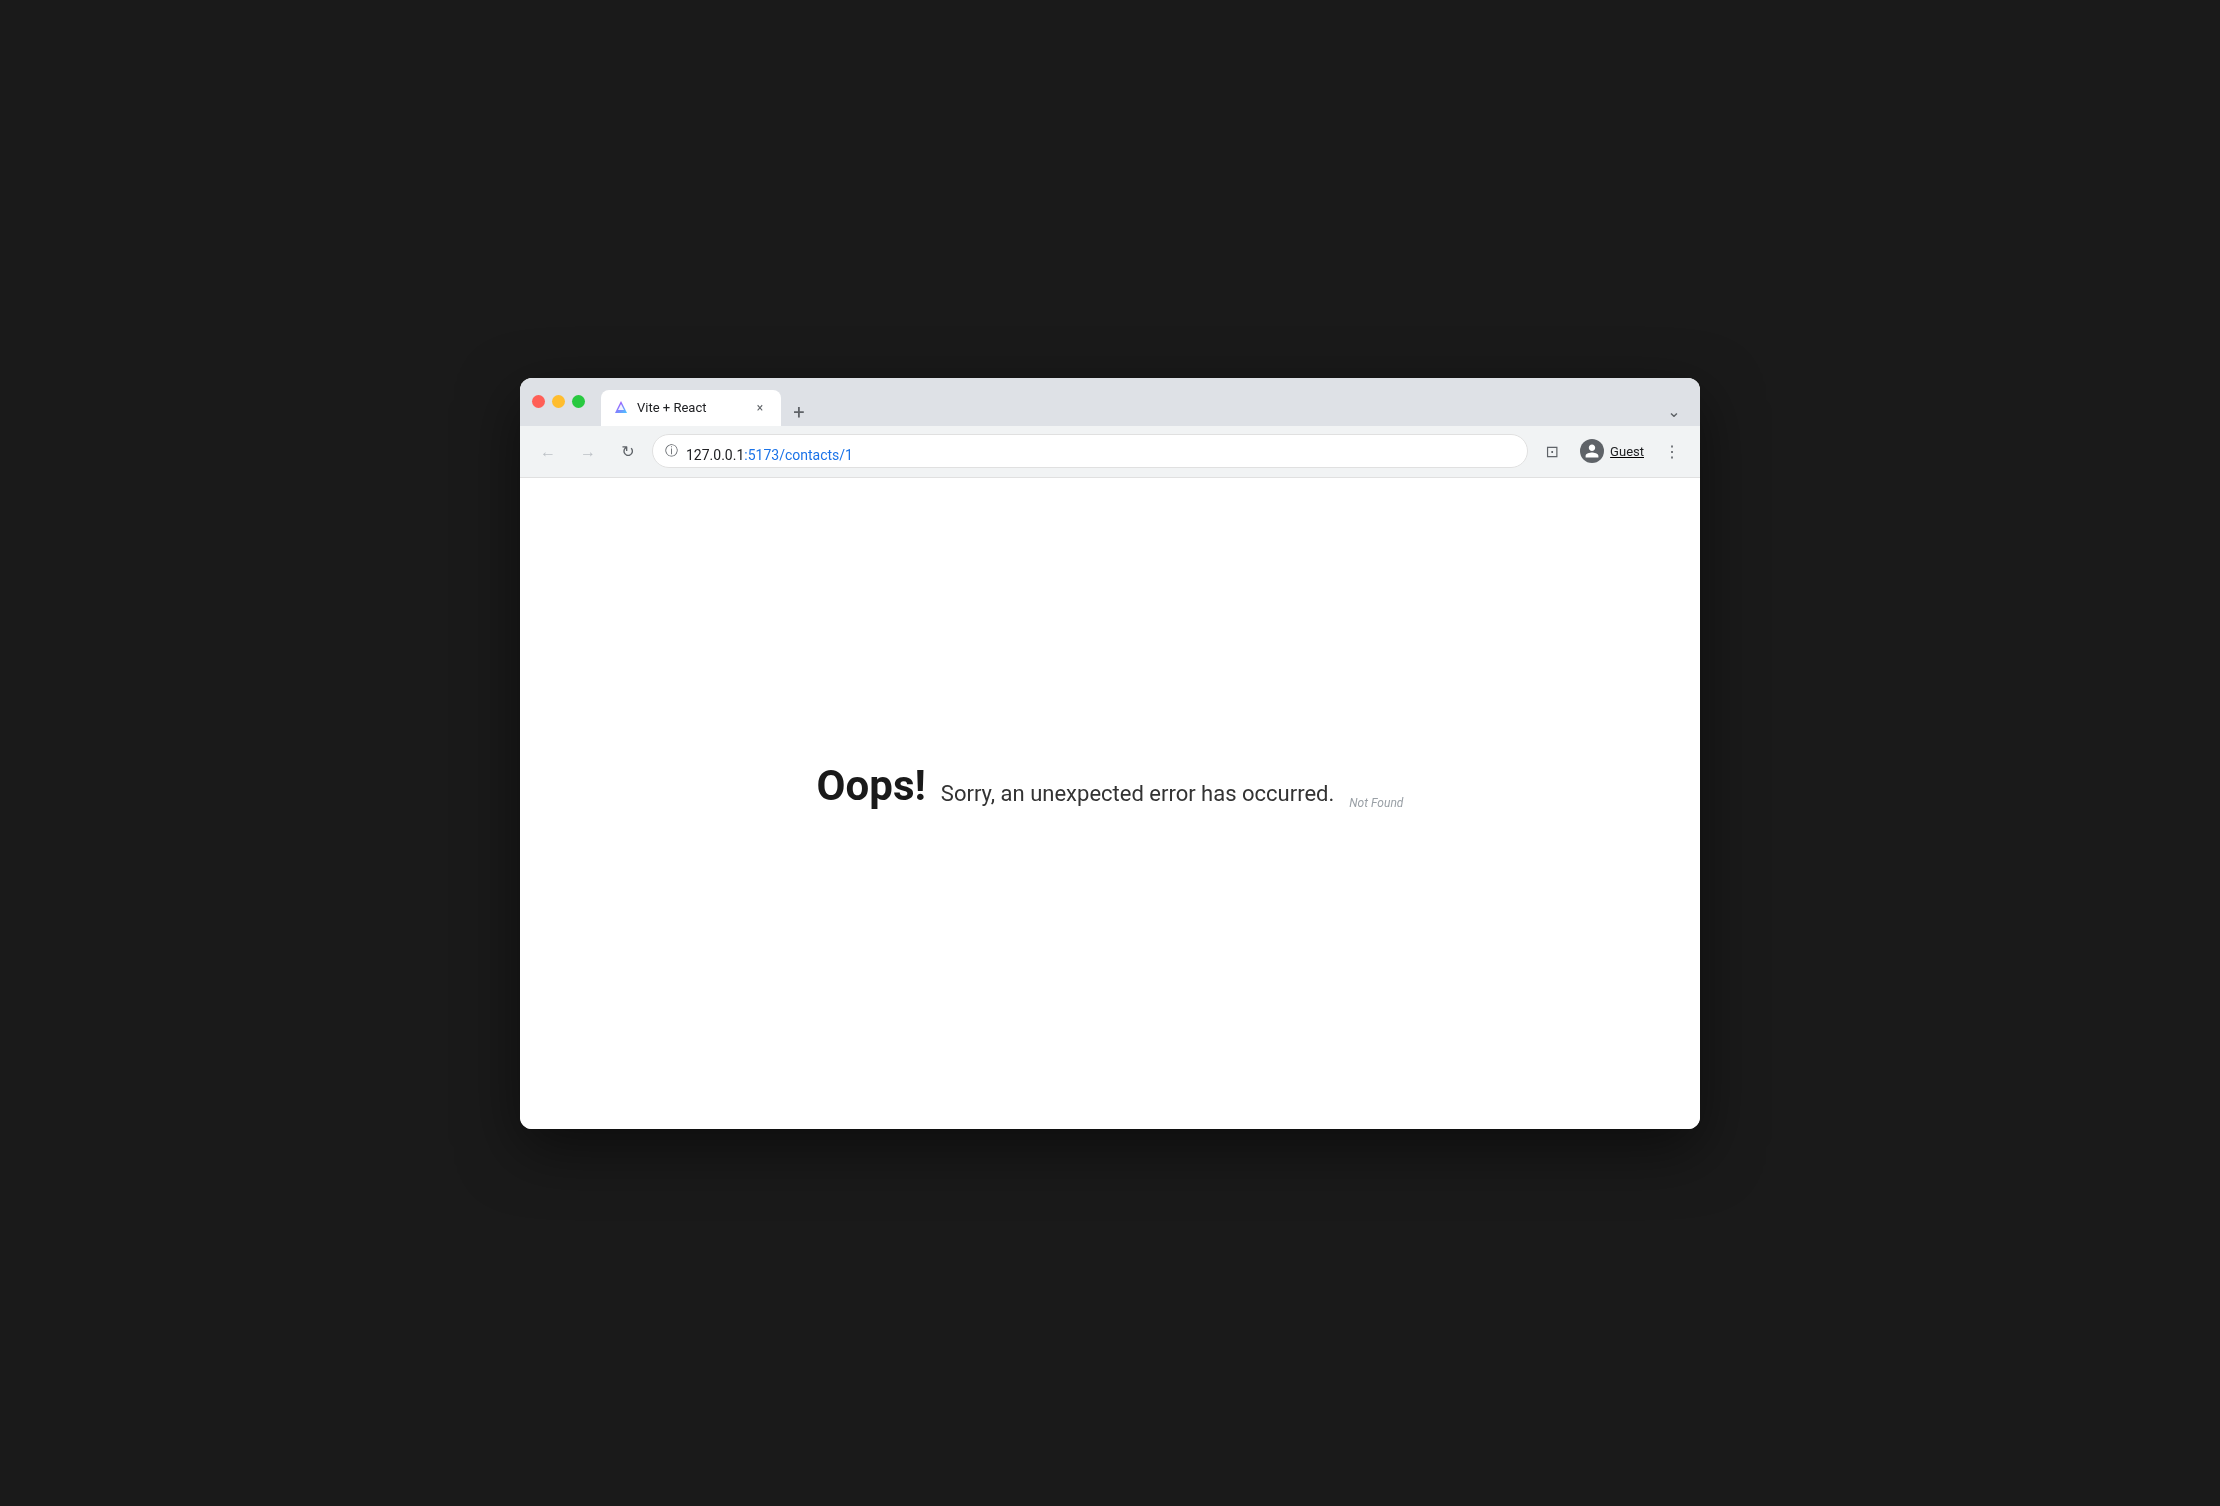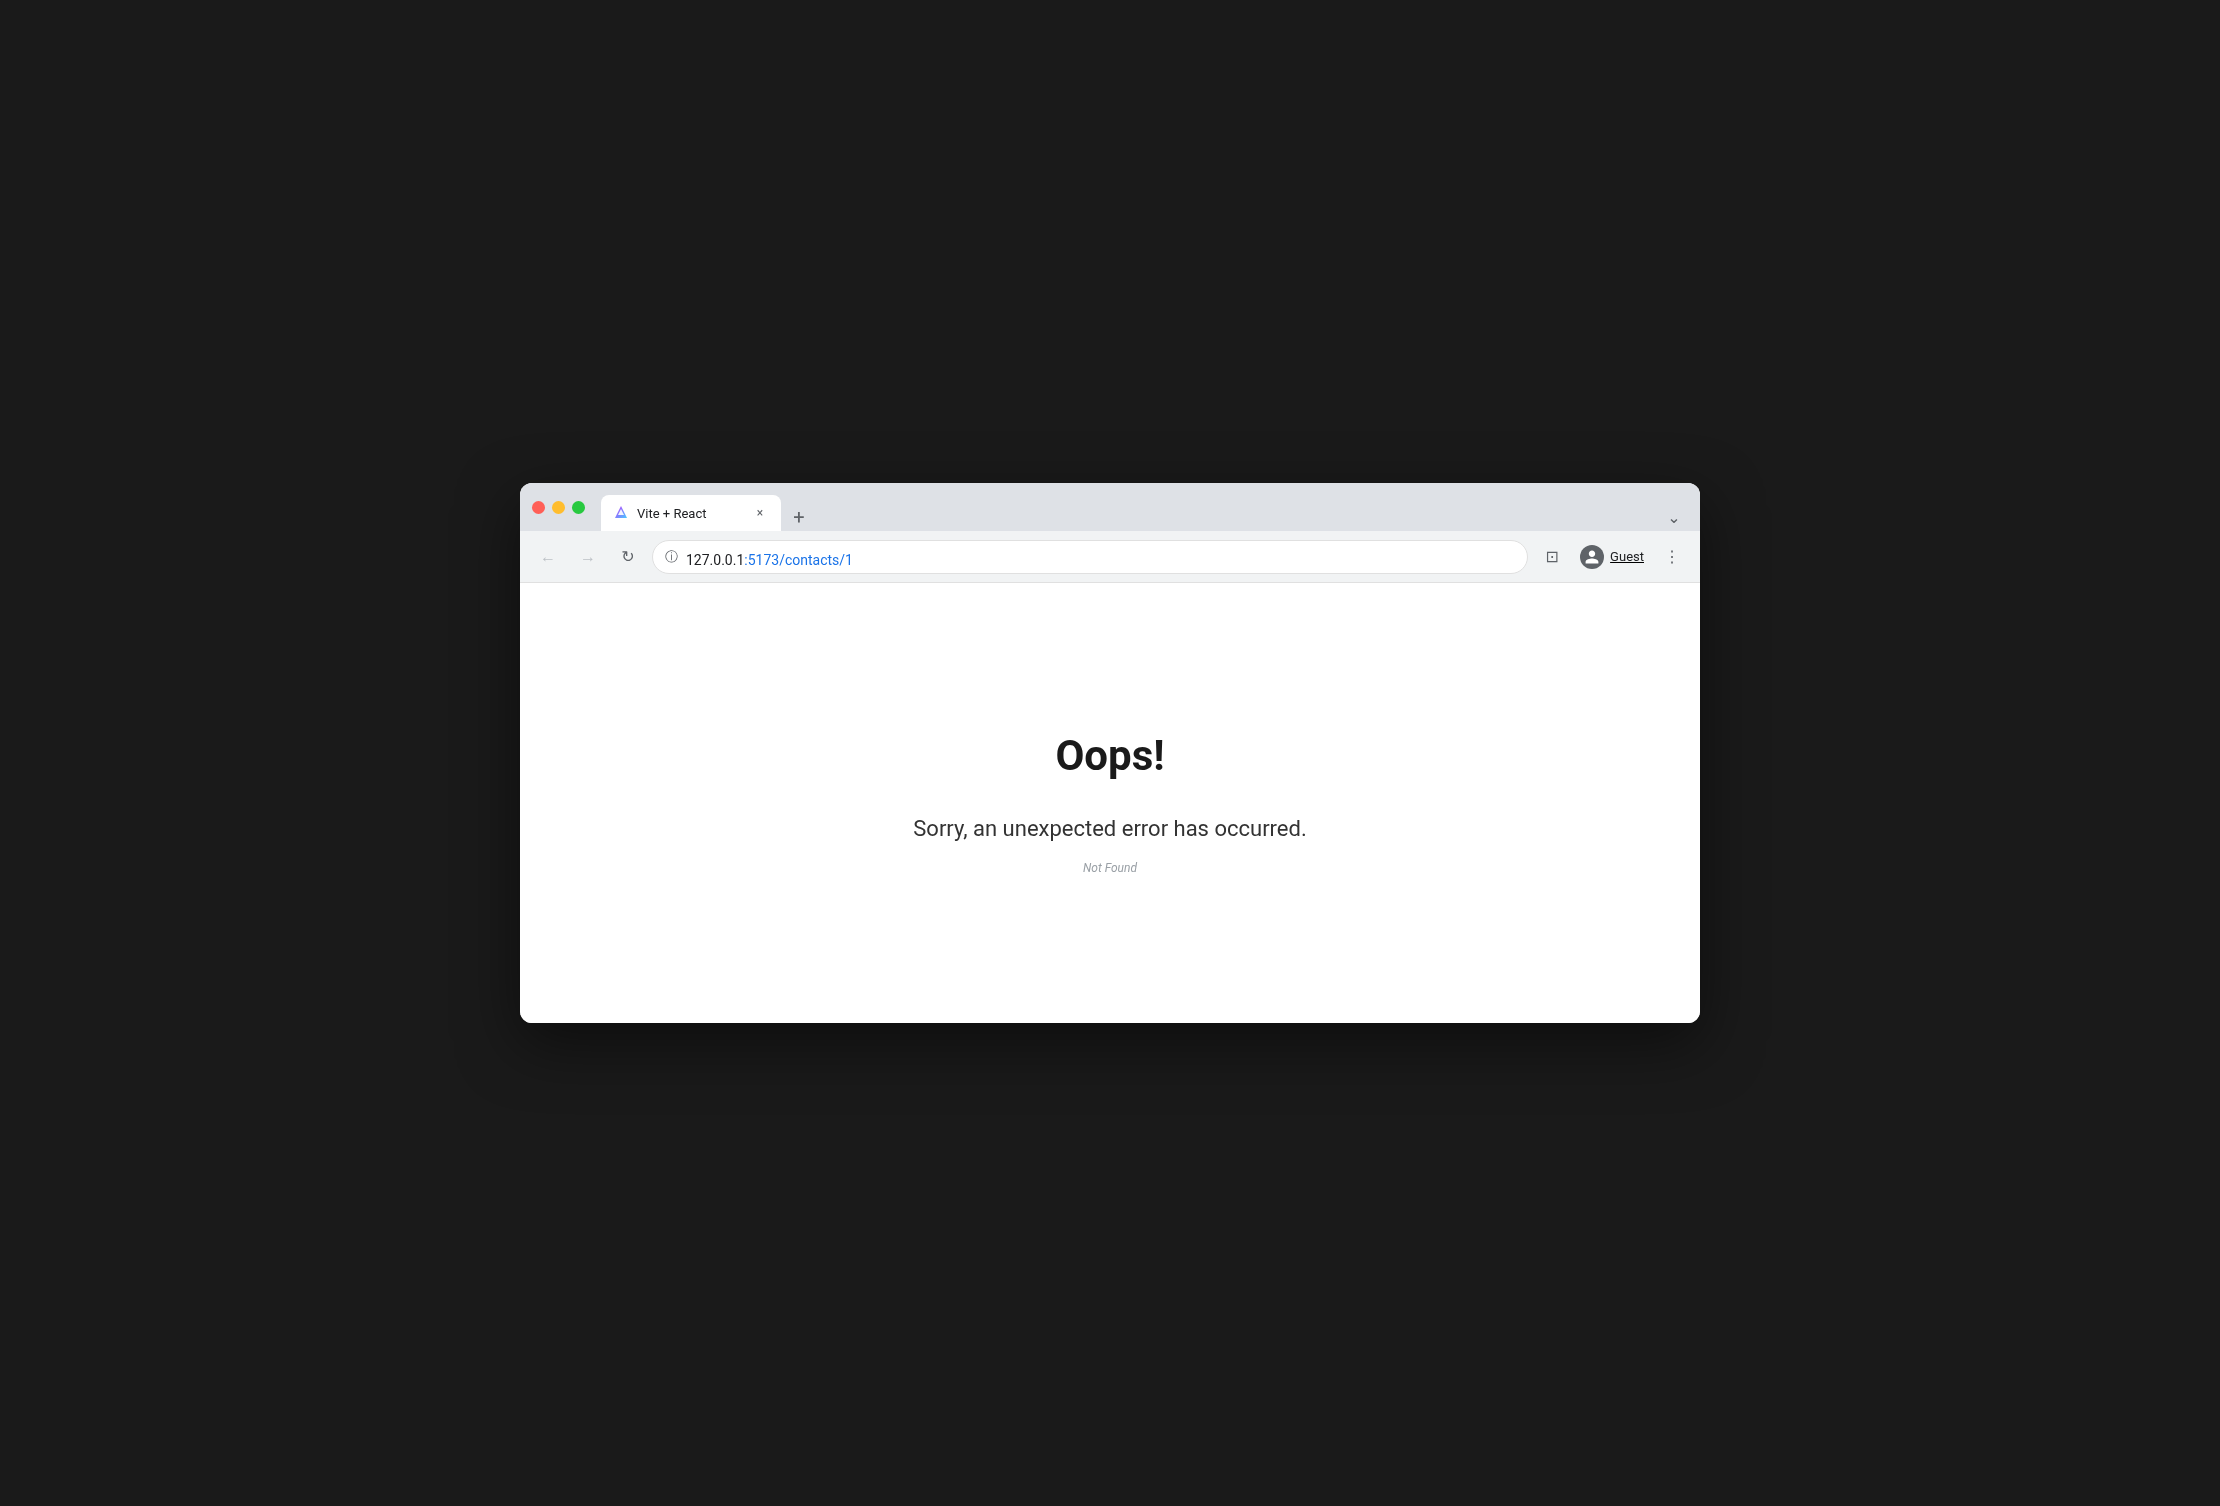--- a/index.html
+++ b/index.html
@@ -8,21 +8,21 @@
       background: #1a1a1a;
       display: flex;
       align-items: center;
       justify-content: center;
       min-height: 100vh;
       font-family: -apple-system, BlinkMacSystemFont, 'Segoe UI', Roboto, sans-serif;
     }
 
     .browser-window {
       width: 1180px;
-      height: 540px;
+      height: 751px;
       background: #ffffff;
       border-radius: 12px;
       overflow: hidden;
       box-shadow: 0 20px 60px rgba(0,0,0,0.5);
       display: flex;
       flex-direction: column;
     }
 
     
     .title-bar {
@@ -228,24 +228,24 @@
     .account-label {
       font-size: 13px;
       color: #202124;
     }
 
     
     .page-content {
       flex: 1;
       background: #ffffff;
       display: flex;
-      flex-direction: column;
-      align-items: center;
-      justify-content: center;
-      gap: 0;
+      flex-direction: row;
+      align-items: center;
+      justify-content: center;
+      gap: 15px;
     }
 
     .error-heading {
       font-size: 42px;
       font-weight: 700;
       color: #1a1a1a;
       margin-bottom: 36px;
     }
 
     .error-subtext {

